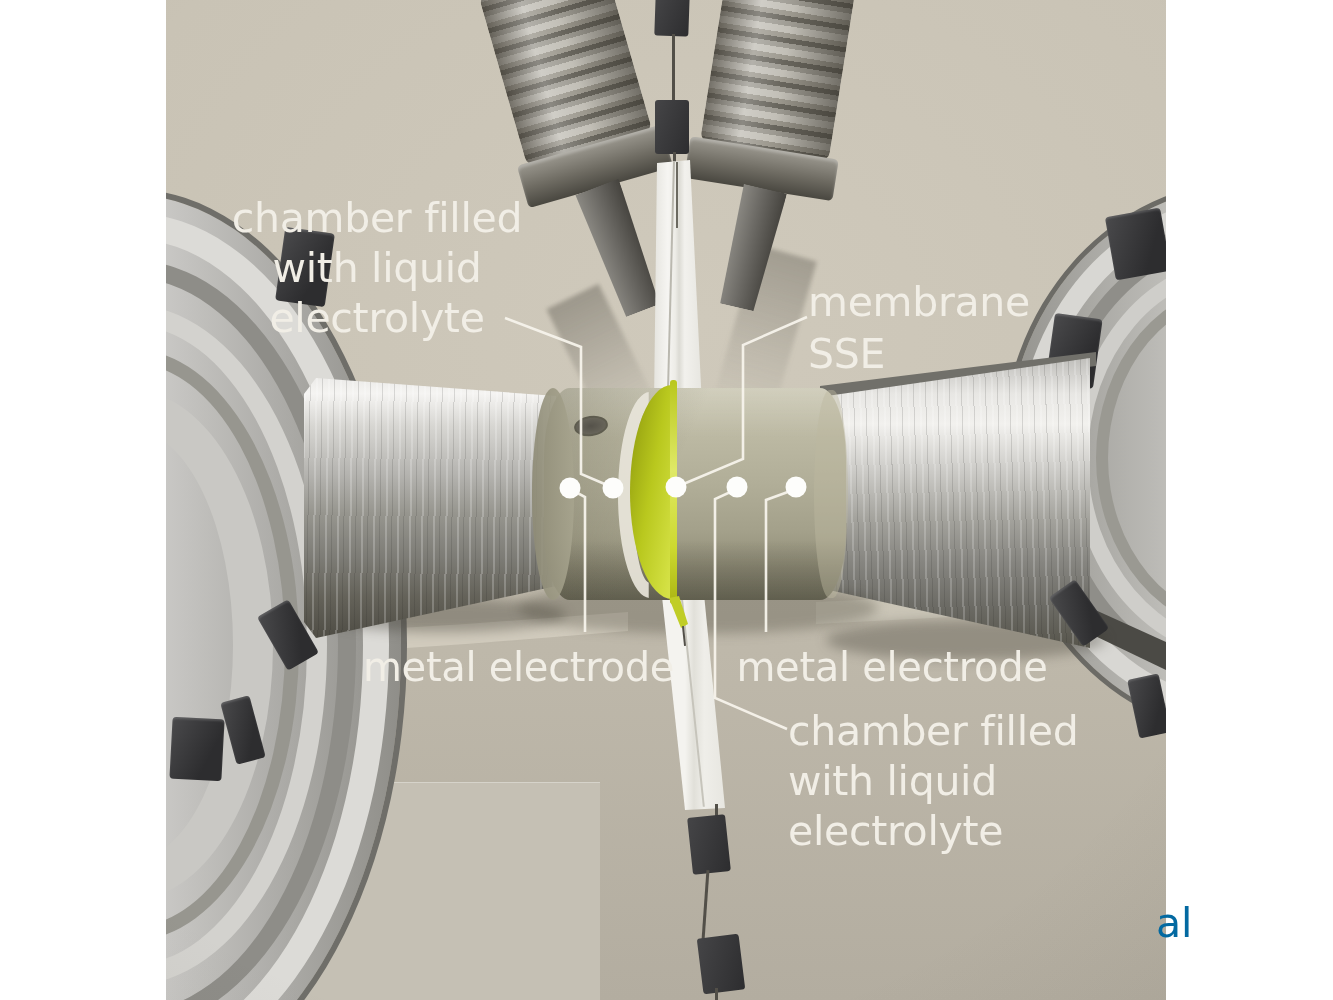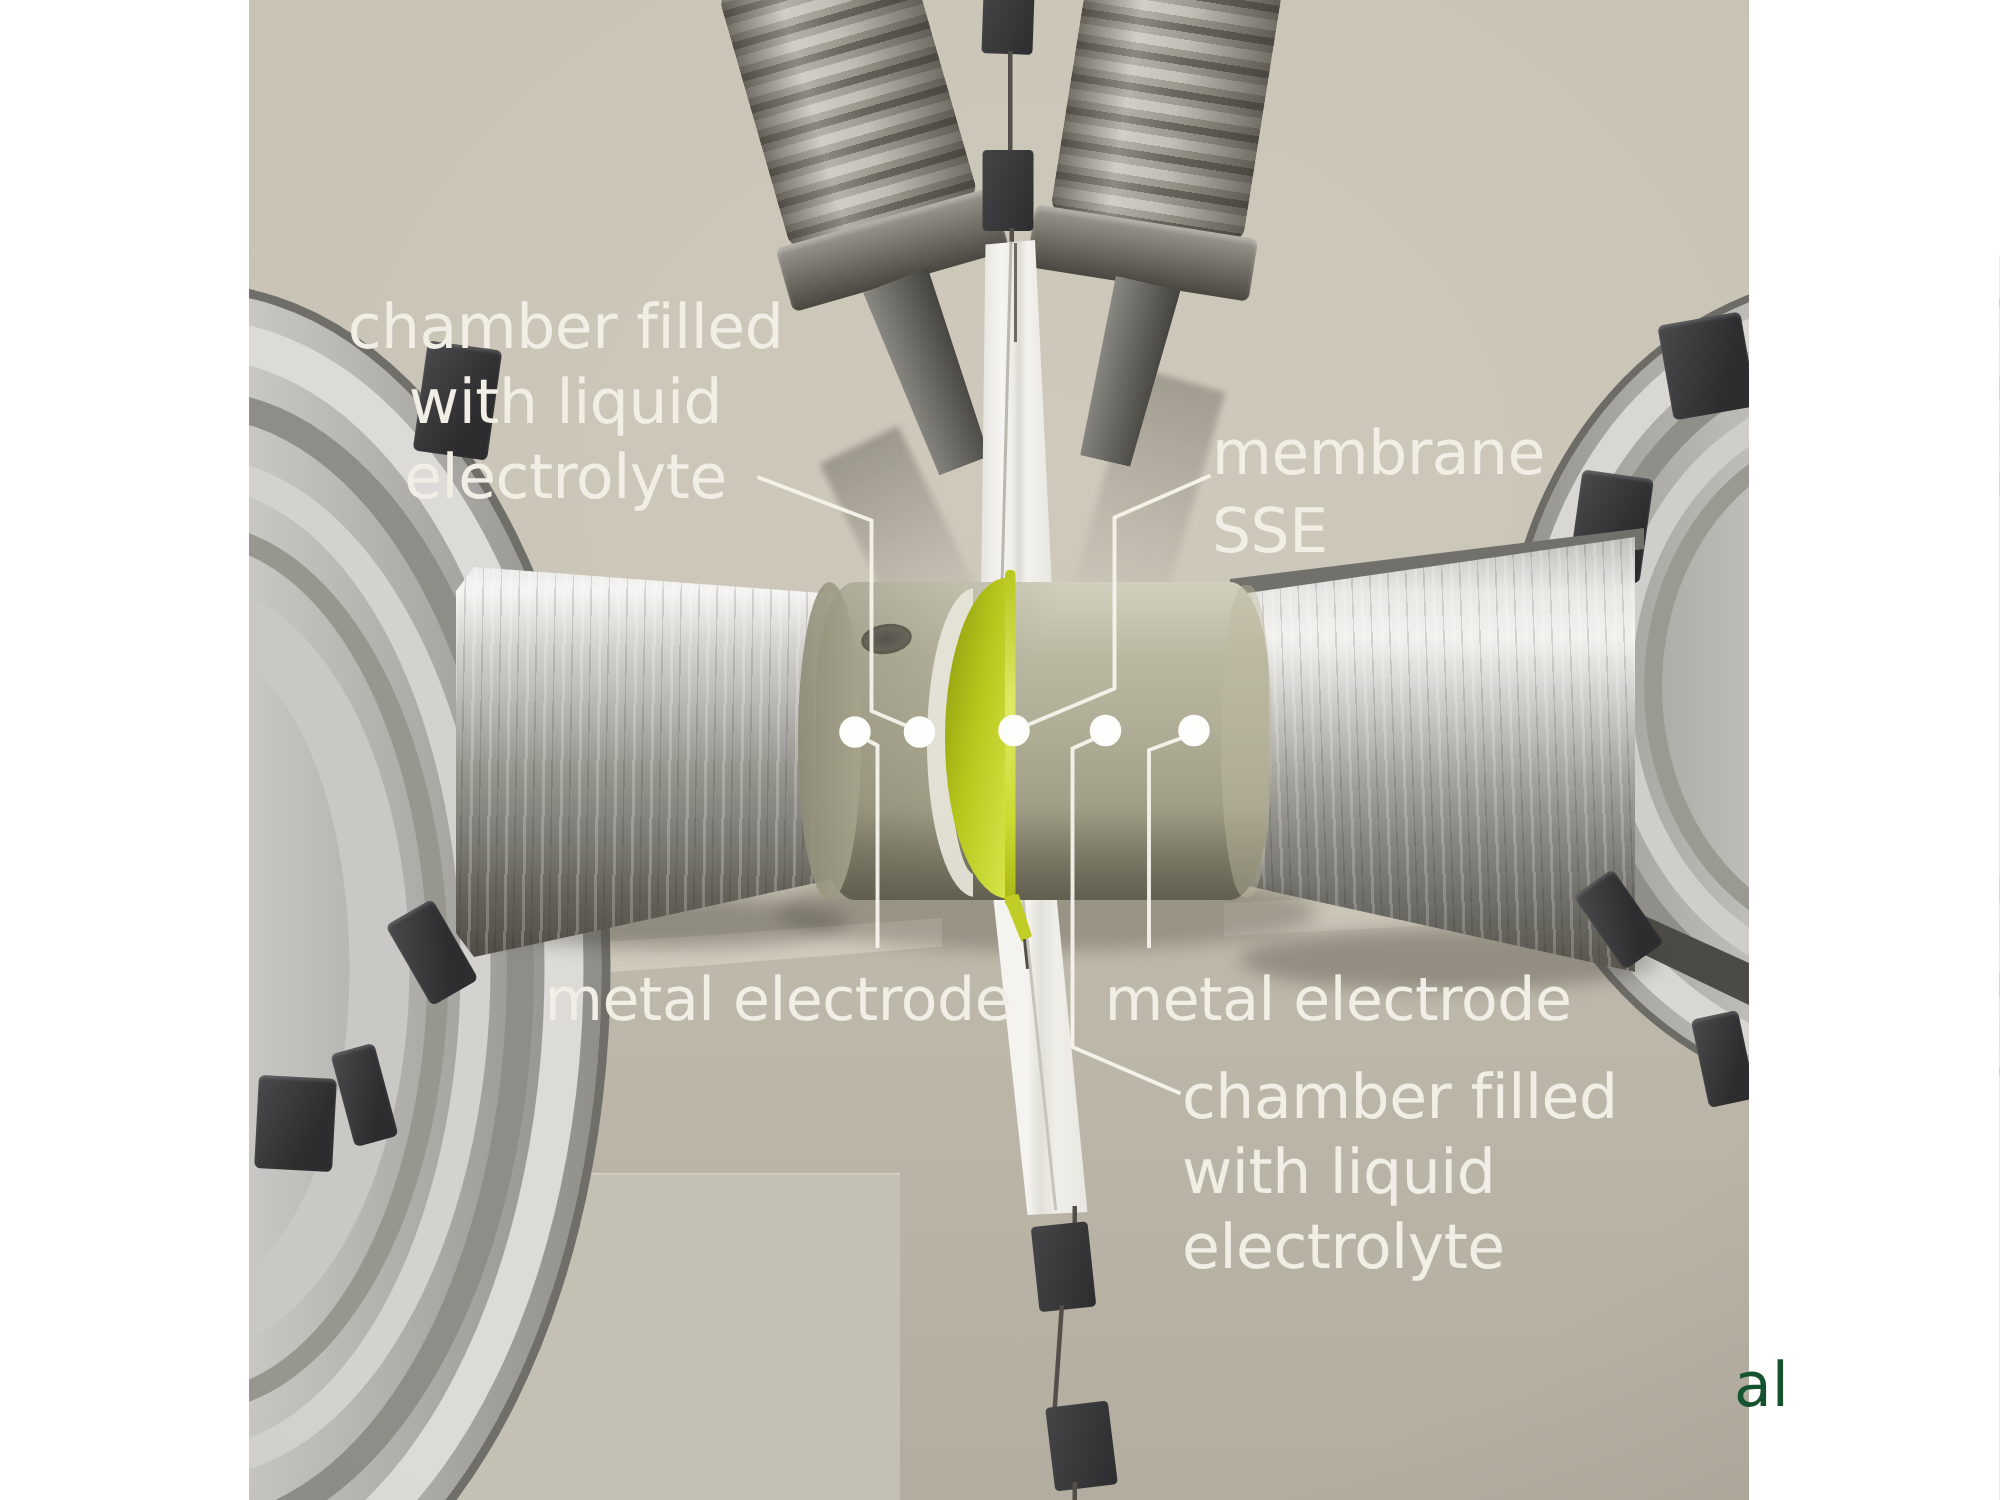--- a/index.html
+++ b/index.html
@@ -88,21 +88,21 @@
     background:radial-gradient(125% 120% at 42% 38%, rgba(0,0,0,0) 55%, rgba(58,53,43,.10) 82%, rgba(58,53,43,.20) 100%);}
   
   #leaders{left:0;top:0;width:1000px;height:1000px;}
   .lbl{position:absolute;color:#f1eee6;font-size:41px;line-height:50px;letter-spacing:-0.3px;}
   .lbl .ln{white-space:nowrap;}
   #lbl-chamber-left{left:50px;top:193px;width:322px;text-align:center;}
   #lbl-sse{left:642px;top:276px;width:280px;text-align:left;line-height:52px;}
   #lbl-metal-left{left:180px;top:642px;width:345px;text-align:center;font-size:40px;}
   #lbl-metal-right{left:561px;top:642px;width:330px;text-align:center;font-size:40px;}
   #lbl-chamber-right{left:622px;top:706px;width:340px;text-align:left;}
-  #watermark{position:absolute;left:1156px;top:899px;font-size:41px;color:#14532d;
+  #watermark{position:absolute;left:1156px;top:899px;font-size:41px;color:#0369a1;
     font-family:"DejaVu Sans",sans-serif;z-index:60;}
   .margin{position:absolute;top:0;width:167px;height:1000px;background:#ffffff;z-index:50;}
 </style>
 </head>
 <body>
 
 <div id="stage">
   <div id="scene">
 
     <div class="abs" id="table"></div>

